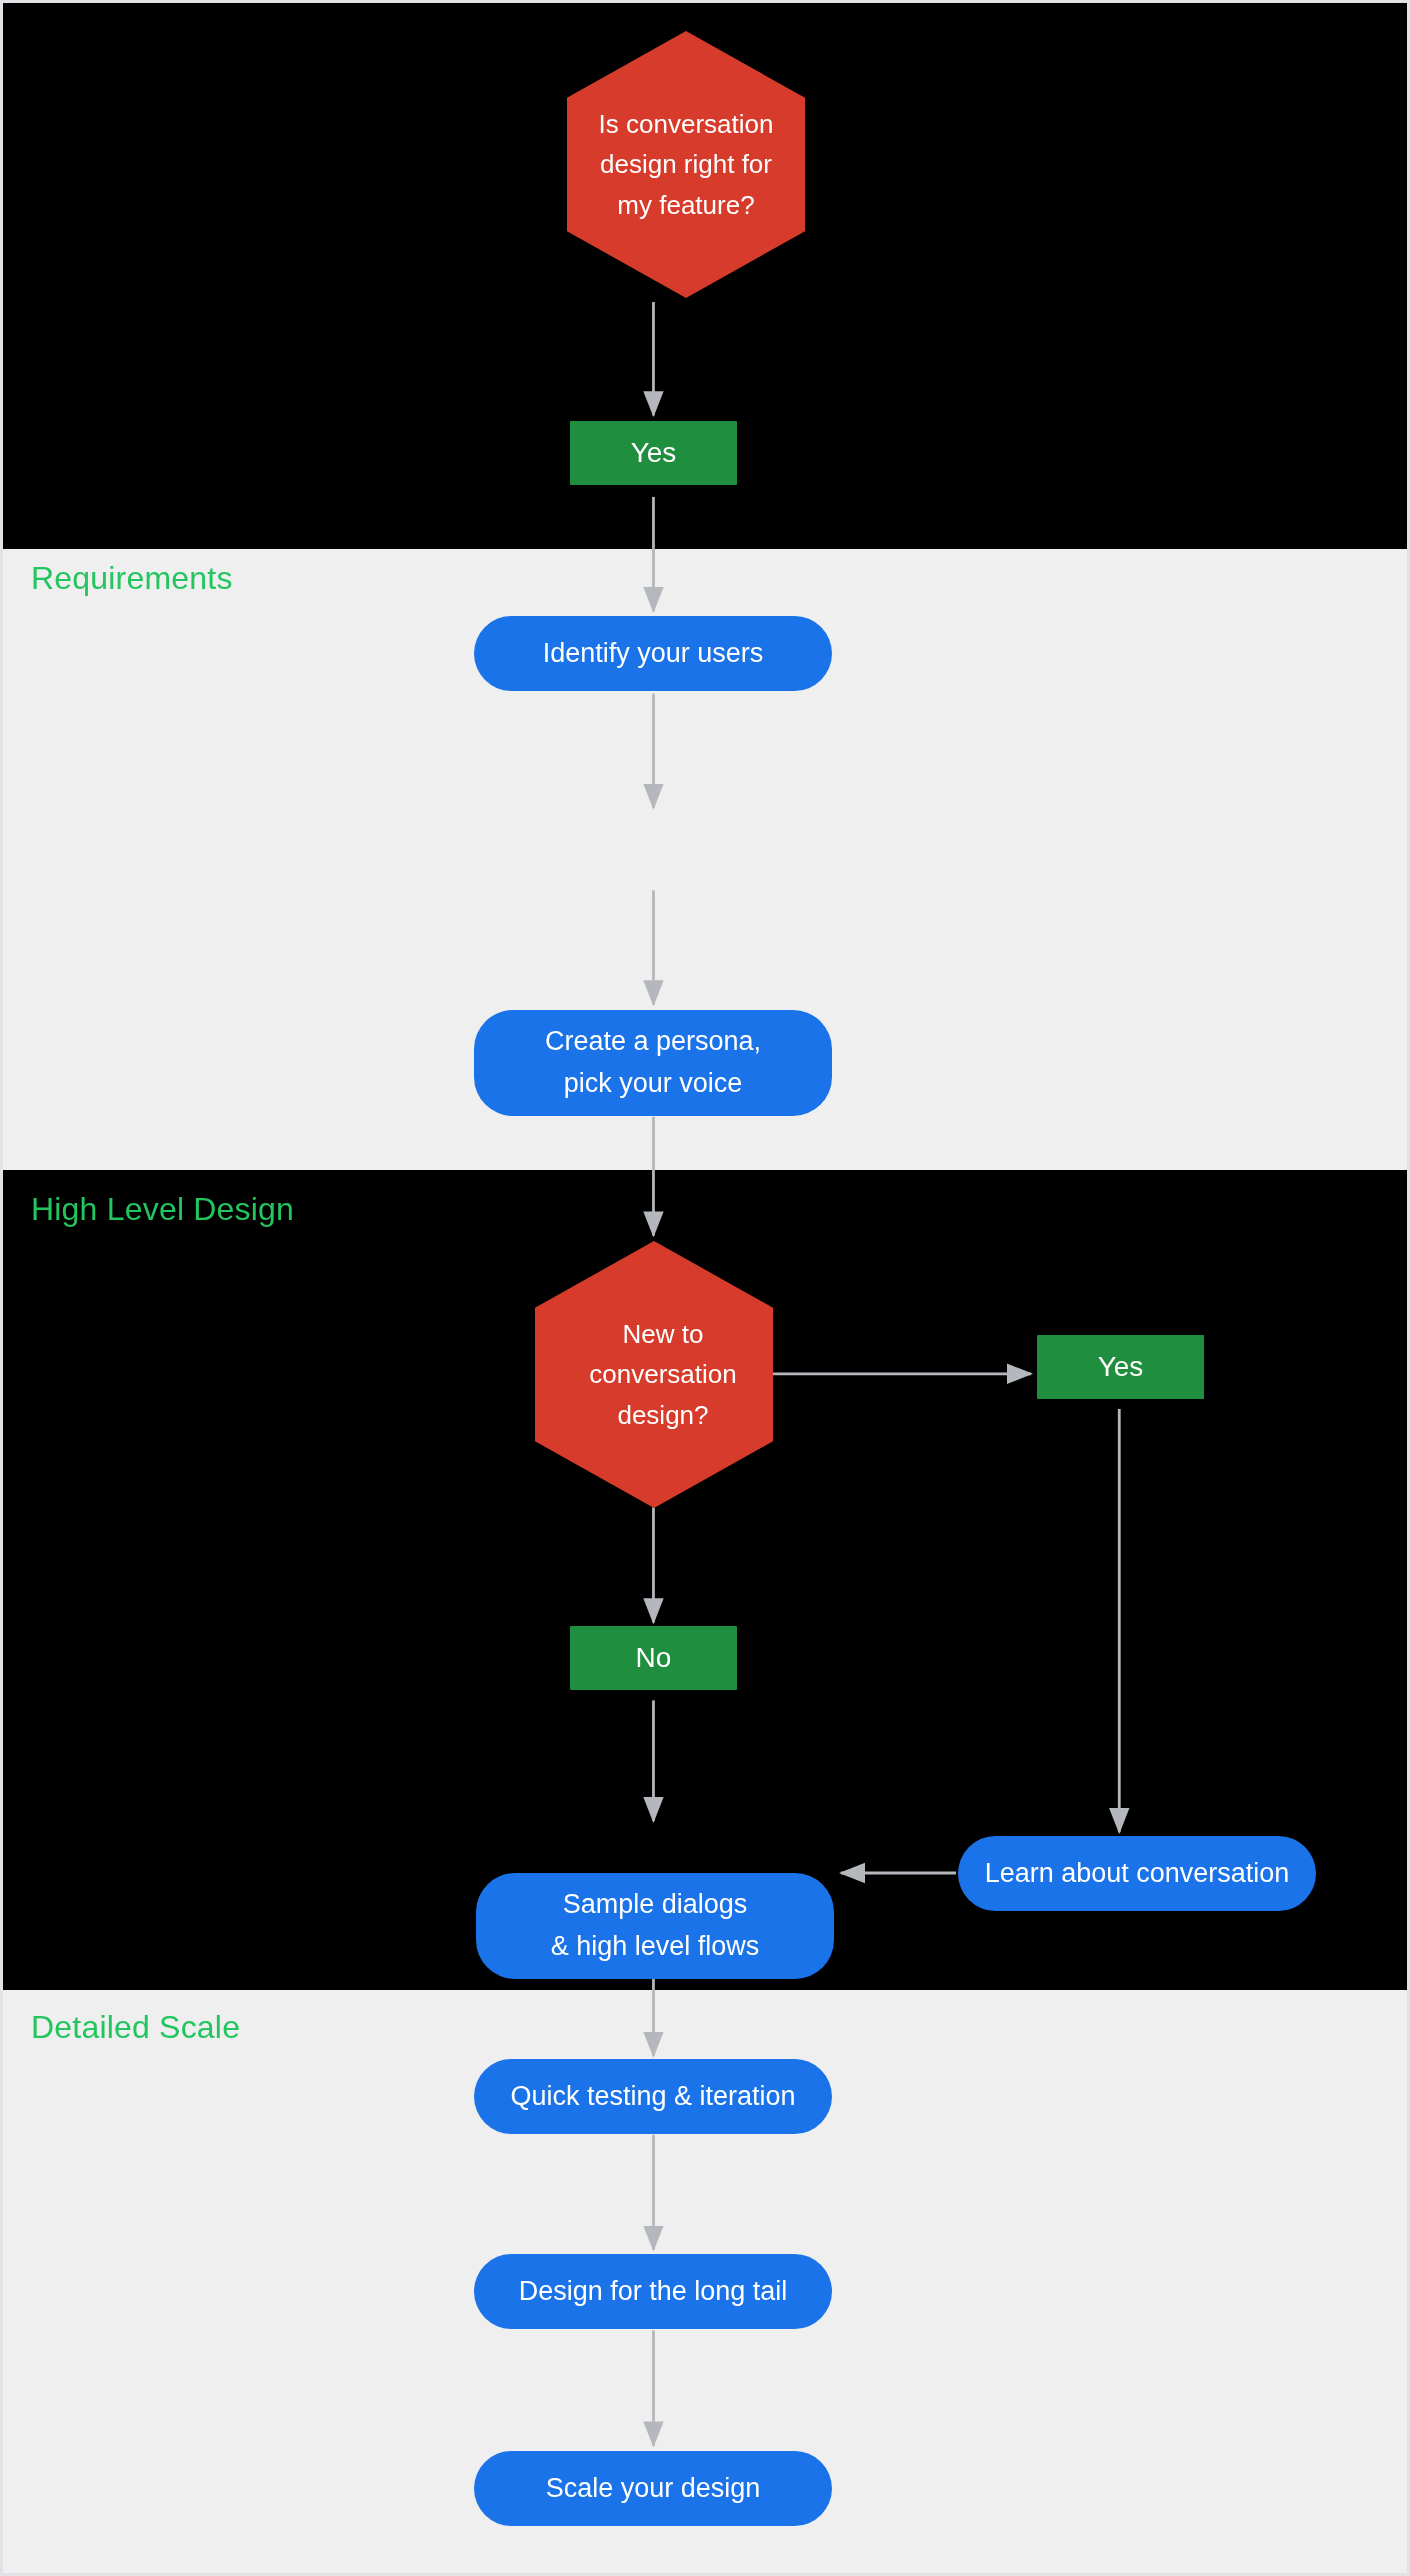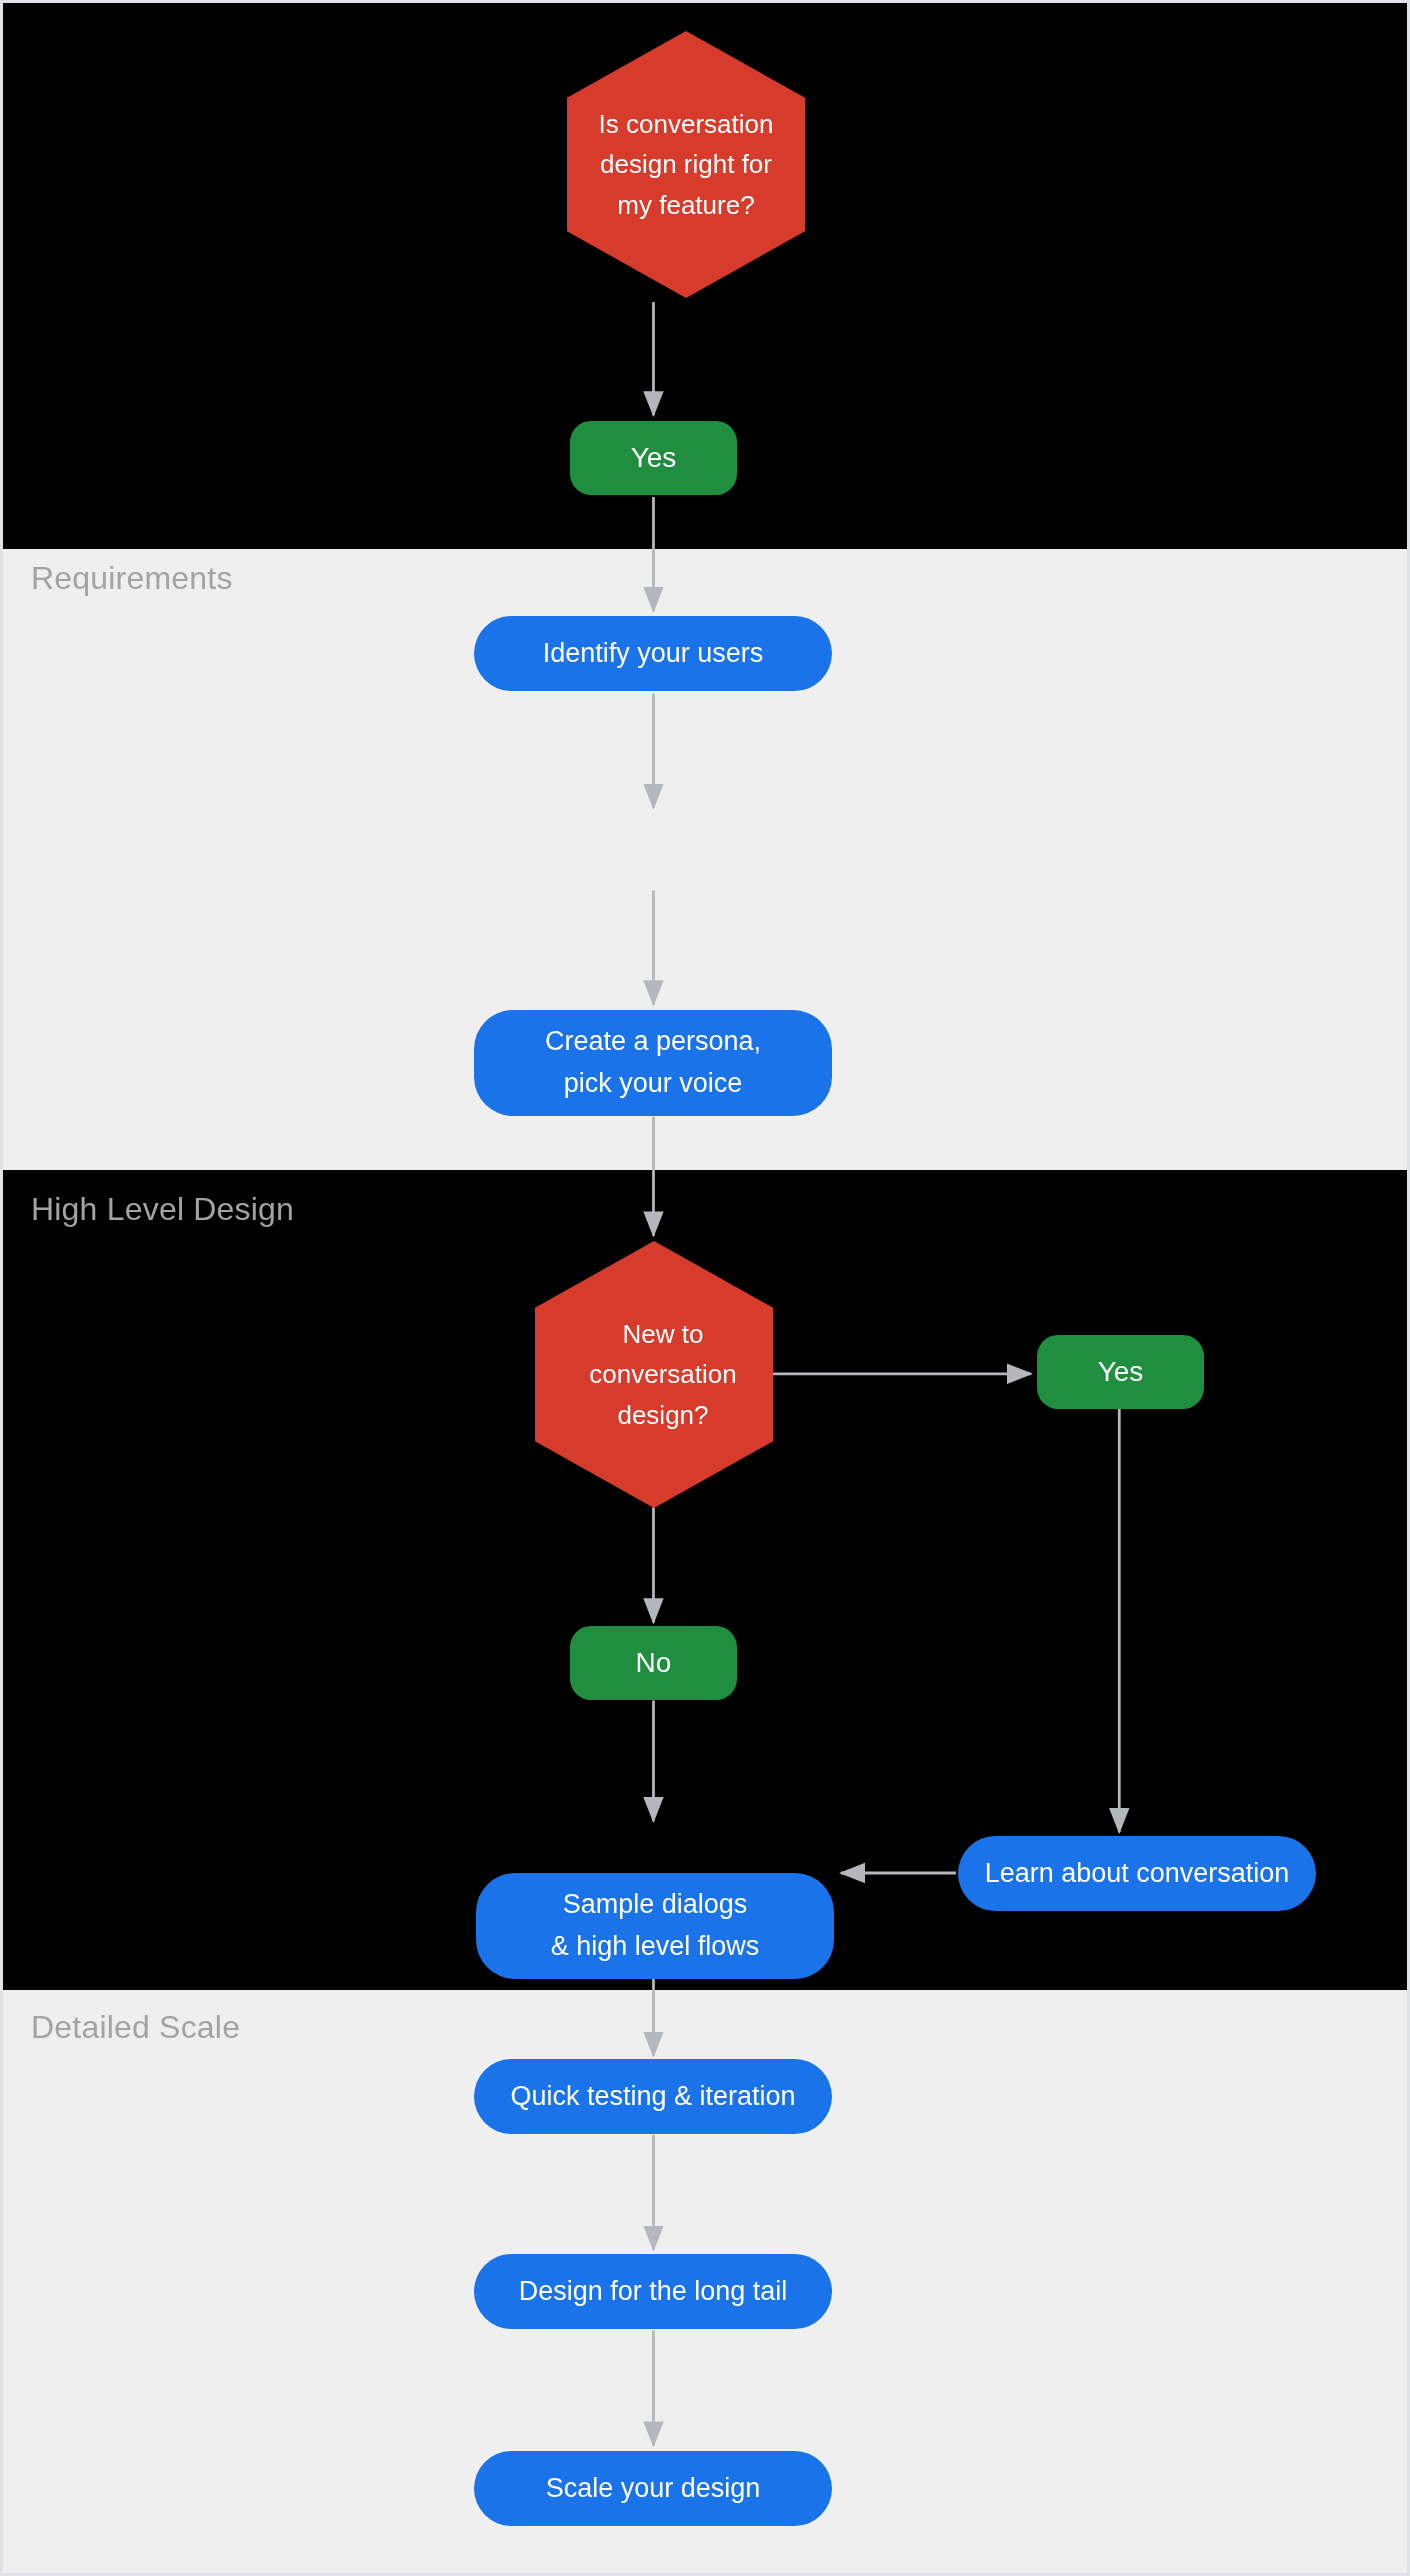--- a/index.html
+++ b/index.html
@@ -19,21 +19,21 @@
   #band-intro        { top: 0;      height: 546px; }
   #band-requirements { top: 546px;  height: 622px; }
   #band-hld          { top: 1167px; height: 819px; }
   #band-detailed     { top: 1987px; height: 586px; }
 
   .section-label {
     position: absolute;
     left: 28px;
     font-size: 32px;
     font-weight: 400;
-    color: #a3a3a3;
+    color: #22c55e;
     letter-spacing: 0.2px;
   }
 
   .node {
     position: absolute;
     display: flex;
     align-items: center;
     justify-content: center;
     text-align: center;
     color: #ffffff;
@@ -45,22 +45,22 @@
     font-weight: 500;
   }
   .hexagon {
     clip-path: polygon(50% 0%, 100% 25%, 100% 75%, 50% 100%, 0% 75%, 0% 25%);
     width: 238px;
     height: 267px;
   }
   .hexagon .node-label { font-size: 26px; }
   .btn {
     width: 167px;
-    height: 74px;
-    border-radius: 21px;
+    height: 64px;
+    border-radius: 1px;
   }
   .btn .node-label { font-size: 28px; }
   .pill {
     width: 358px;
     border-radius: 39px;
   }
   .pill .node-label { font-size: 27px; }
   .pill-1line { height: 75px; }
   .pill-2line { height: 106px; }
 

